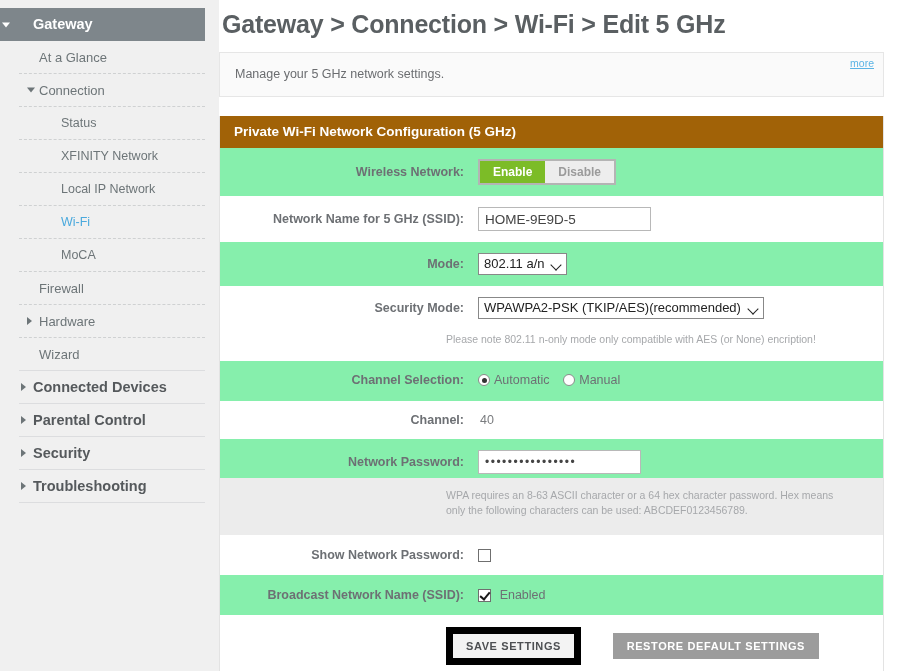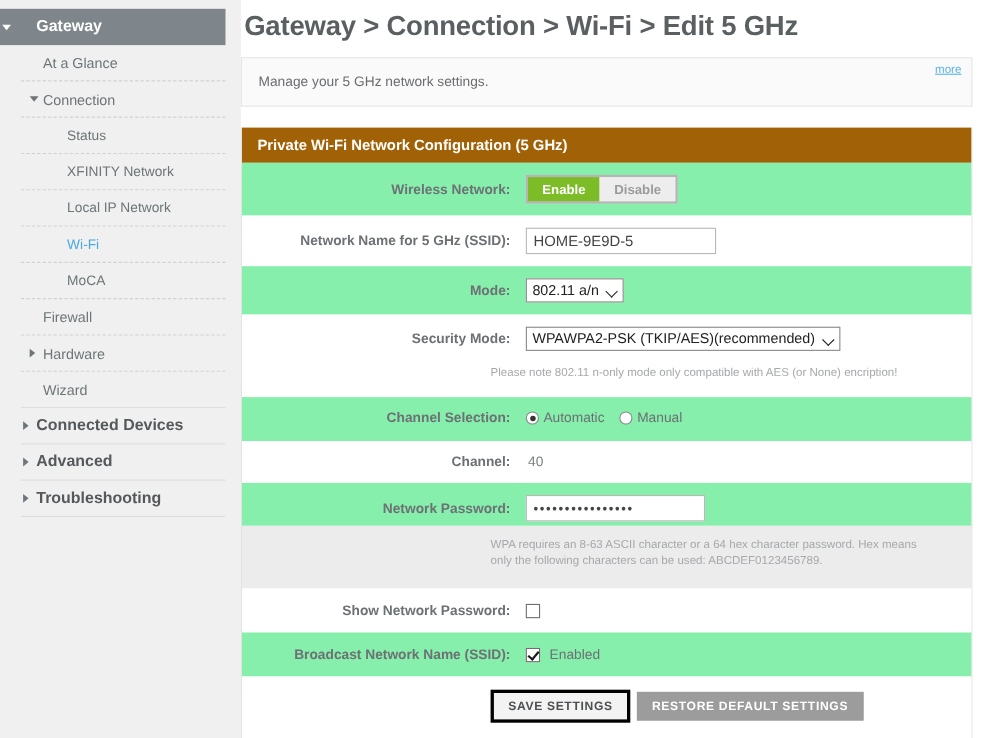--- a/index.html
+++ b/index.html
@@ -369,23 +369,23 @@
     font-family: "Liberation Sans", sans-serif;
     font-size: 11px;
     font-weight: bold;
     letter-spacing: 0.6px;
     padding: 6px 13px;
     cursor: pointer;
     box-sizing: border-box;
   }
   .btn-save {
     background: #f3f3f3;
-    border: 3px solid #000000;
+    border: 7px solid #000000;
     color: #4d4f52;
-    margin-right: 2px;
+    margin-right: 28px;
   }
   .btn-restore {
     background: #9c9c9c;
     border: 1px solid #9c9c9c;
     color: #ffffff;
   }
 </style>
 </head>
 <body>
 
@@ -440,24 +440,28 @@
 
       <div class="nav-row lvl1 solid">
         <span class="nav-label">Wizard</span>
       </div>
 
       <div class="nav-row group solid">
         <span class="caret right"></span>
         <span class="nav-label">Connected Devices</span>
       </div>
 
-
       <div class="nav-row group solid">
         <span class="caret right"></span>
-        <span class="nav-label">Advanced</span>
+        <span class="nav-label">Parental Control</span>
+      </div>
+
+      <div class="nav-row group solid">
+        <span class="caret right"></span>
+        <span class="nav-label">Security</span>
       </div>
 
       <div class="nav-row group solid">
         <span class="caret right"></span>
         <span class="nav-label">Troubleshooting</span>
       </div>
 
     </div>
   </div>
 

